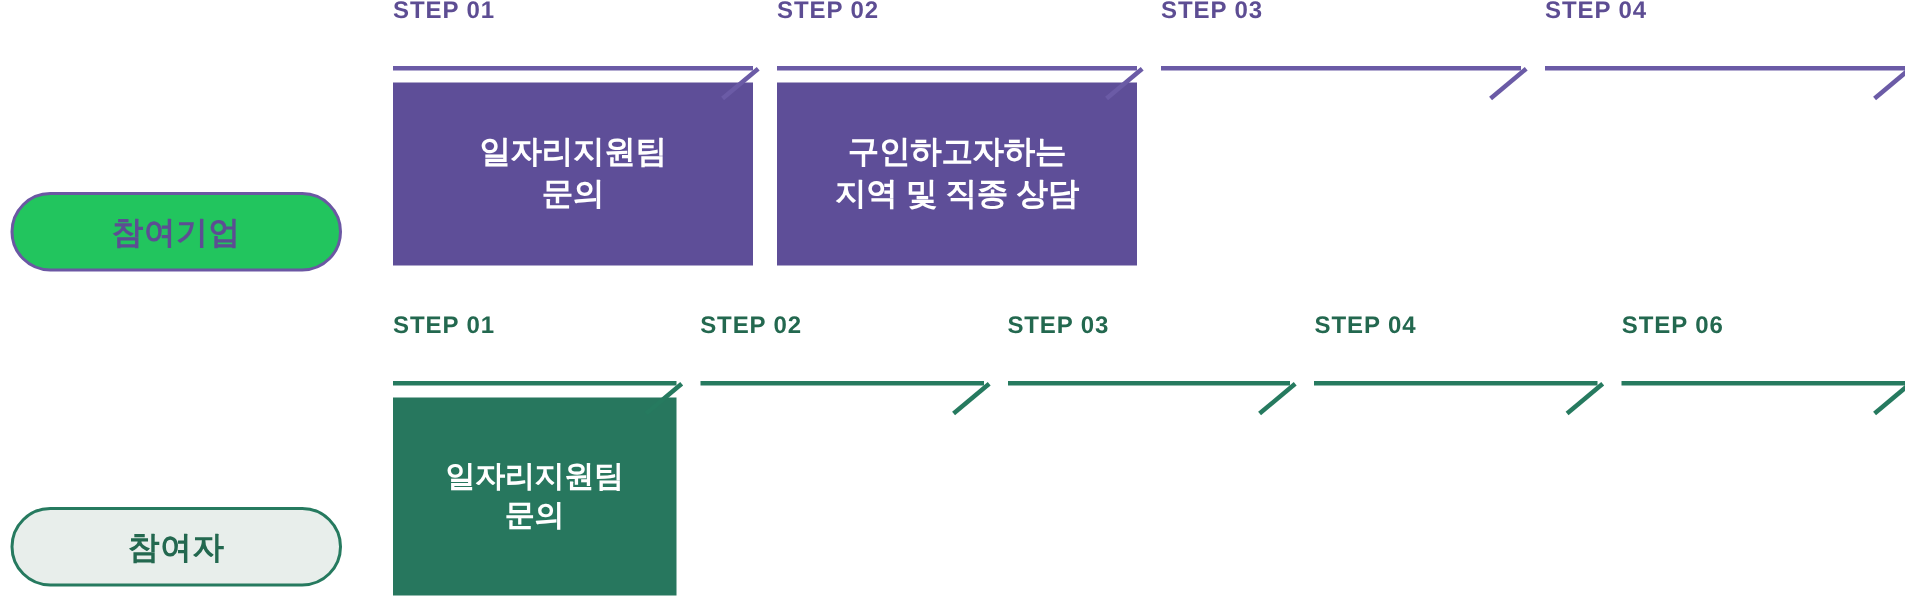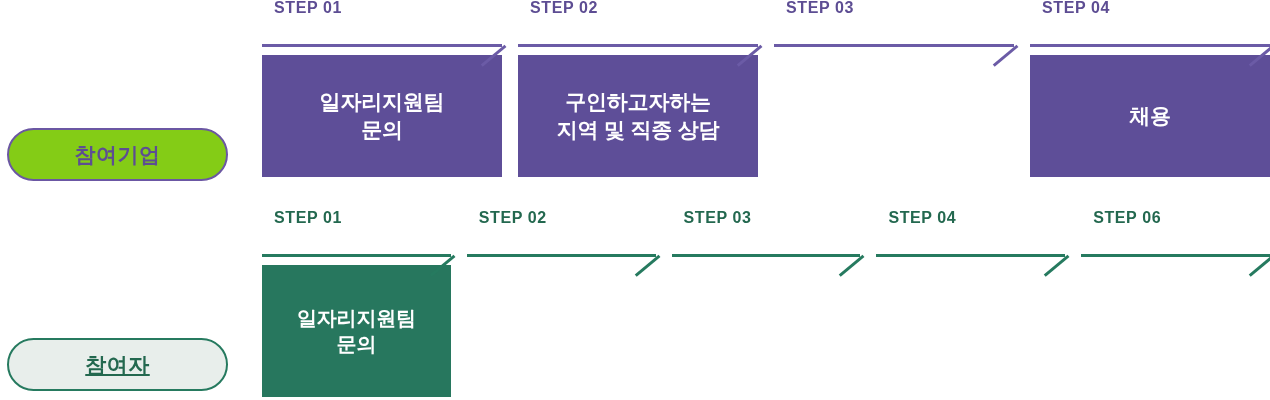--- a/index.html
+++ b/index.html
@@ -36,33 +36,32 @@
   }
   .pill-label {
     font-size: 21px;
     font-weight: bold;
   }
   #pill-company {
     left: 7px;
     top: 128px;
     width: 221px;
     height: 53px;
-    background: #84cc16;
+    background: #22c55e;
     border-color: #6b57a3;
     color: #5d4d93;
   }
   #pill-participant {
     left: 7px;
     top: 338px;
     width: 221px;
     height: 53px;
     background: #e8eeeb;
     border-color: #267a5f;
     color: #23684f;
-    text-decoration: underline;
   }
 
   
   .row {
     position: absolute;
     left: 262px;
     right: 0;
     display: flex;
     gap: 16px;
   }
@@ -77,21 +76,20 @@
     min-width: 0;
   }
 
   .step-label {
     font-size: 16px;
     font-weight: bold;
     letter-spacing: 0.6px;
     line-height: 1;
     padding-bottom: 0;
     white-space: nowrap;
-    margin-left: 12px;
   }
 
   
   .step-arrow {
     position: relative;
     height: 22px;
     margin-top: 9px;
   }
   .step-arrow .bar {
     position: absolute;
@@ -188,21 +186,20 @@
         </div>
       </div>
       <div class="step">
         <div class="step-label">STEP 04</div>
         <div class="step-arrow">
           <span class="bar"></span>
           <span class="head">
             <i></i>
           </span>
         </div>
-        <div class="step-box">채용</div>
       </div>
     </div>
 
   <div class="pill" id="pill-participant">
     <span class="pill-label">참여자</span>
   </div>
 
   <div class="row" id="row-participant">
       <div class="step">
         <div class="step-label">STEP 01</div>

